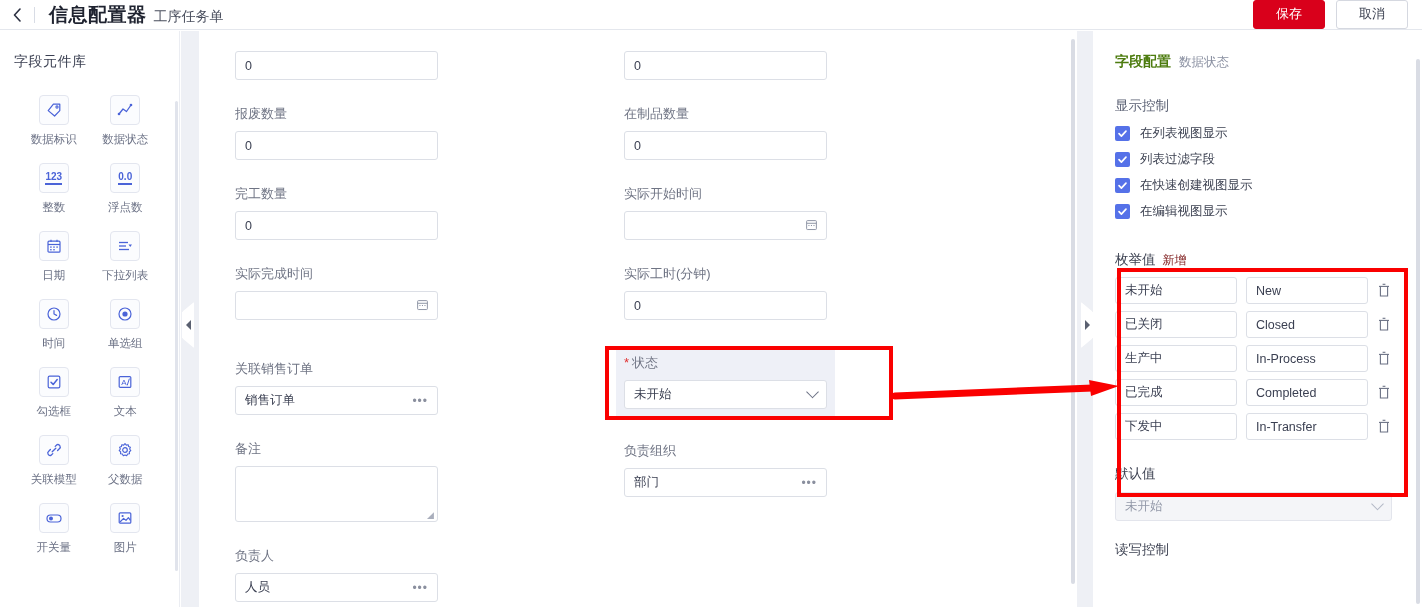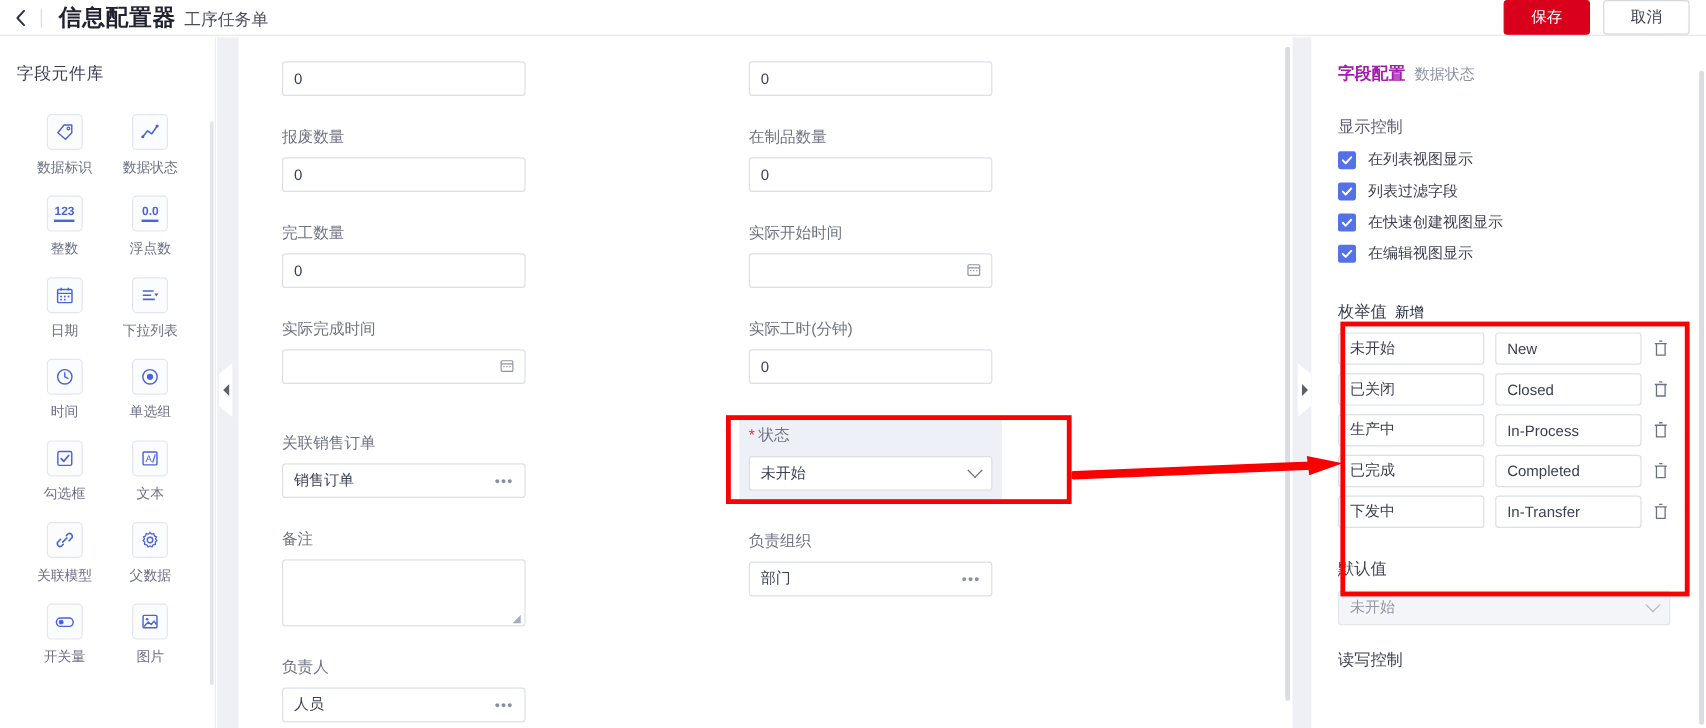--- a/index.html
+++ b/index.html
@@ -136,35 +136,35 @@
     position: absolute; right: 2px; top: 8px; width: 4px; height: 545px;
     background: #d9dce4; border-radius: 2px;
   }
 
   
   .panel {
     position: absolute; top: 31px; left: 1093px; width: 329px; height: 576px;
     background: #ffffff; overflow: hidden;
   }
   .panel-head { padding: 22px 0 0 22px; display: flex; align-items: baseline; gap: 8px; }
-  .panel-title { font-size: 14px; font-weight: bold; color: #a21caf; }
+  .panel-title { font-size: 14px; font-weight: bold; color: #4d7c0f; }
   .panel-sub { font-size: 12.5px; color: #8b91a2; }
   .panel-sec { font-size: 13.5px; color: #5b6174; padding: 26px 0 0 22px; }
   .chk-list { padding: 10px 0 0 22px; }
   .chk-row { display: flex; align-items: center; gap: 10px; margin-bottom: 9px; cursor: pointer; }
   .chk {
     width: 15px; height: 15px; border-radius: 2px; background: #5571e8;
     display: flex; align-items: center; justify-content: center;
   }
   .chk svg { display: block; }
   .chk-label { font-size: 12.5px; color: #3d4252; }
 
   .enum-head { padding: 22px 0 0 22px; display: flex; align-items: flex-end; gap: 7px; }
   .enum-title { font-size: 13.5px; color: #3d4252; }
-  .enum-add { font-size: 12px; color: #0f172a; cursor: pointer; }
+  .enum-add { font-size: 12px; color: #7f1d1d; cursor: pointer; }
   .enum-rows { padding: 8px 0 0 22px; }
   .enum-row { display: flex; align-items: center; gap: 9px; margin-bottom: 7px; }
   .enum-inp {
     width: 122px; height: 27px; border: 1px solid #dcdfe6; border-radius: 3px;
     font-size: 12.5px; color: #3a3f51; padding: 0 9px; display: flex; align-items: center;
     background: #fff;
   }
   .enum-del { color: #6b7184; cursor: pointer; display: flex; align-items: center; }
 
   .default-sec { padding: 18px 0 0 22px; }

